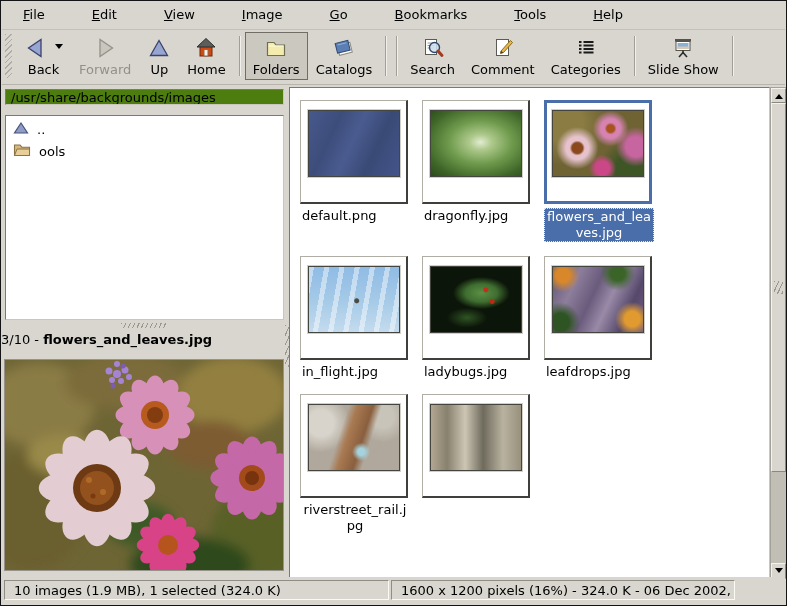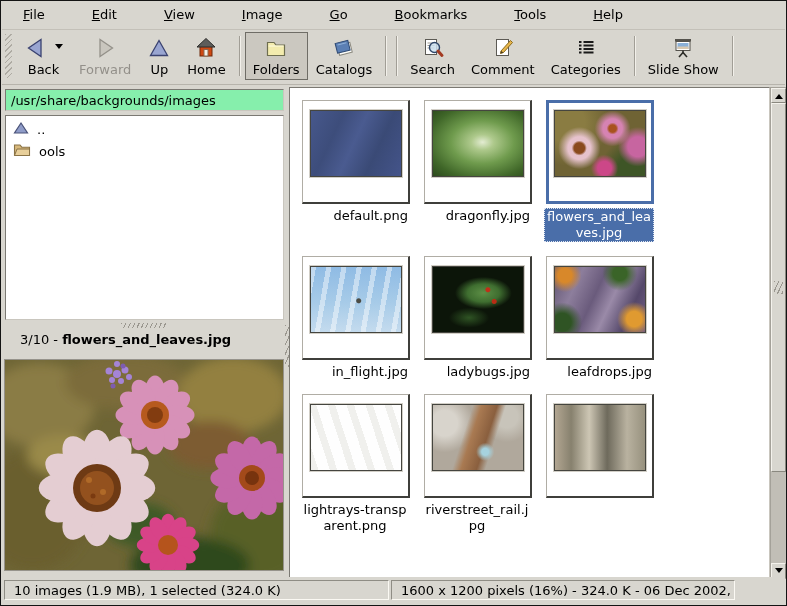--- a/index.html
+++ b/index.html
@@ -18,34 +18,34 @@
   .tb-btn { display:flex; flex-direction:column; align-items:center; justify-content:flex-end; height:48px; padding:3px 7px 2px 7px; border:1px solid rgba(0,0,0,0); gap:3px; }
   .tb-btn .icon-slot { height:25px; display:flex; align-items:center; }
   .tb-label { line-height:14px; white-space:nowrap; }
   .tb-btn.disabled .tb-label { color:#93908a; }
   .tb-btn.pressed { background:#cbc8c0; border:1px solid #6f6d66; }
   .tb-sep { width:1px; height:40px; margin:0 5px; background:#a19e96; box-shadow:1px 0 0 #f2f0ea; }
   .ico-row { display:flex; align-items:flex-end; }
   .drop-arrow { width:0; height:0; border:4px solid rgba(0,0,0,0); border-top:5px solid #000; margin:0 0 7px 7px; }
 
   
-  .location-entry { position:absolute; left:4px; top:88px; width:279px; height:22px; background:#86efac; border:1px solid #7b7973; border-bottom-color:#c9c6be; border-right-color:#c9c6be; padding:2px 5px; font-family:inherit; font-size:13px; }
+  .location-entry { position:absolute; left:4px; top:88px; width:279px; height:16px; background:#4d7c0f; border:1px solid #7b7973; border-bottom-color:#c9c6be; border-right-color:#c9c6be; padding:2px 5px; font-family:inherit; font-size:13px; }
   .tree-panel { position:absolute; left:4px; top:114px; width:279px; height:205px; background:#fff; border:1px solid #7b7973; border-bottom-color:#c9c6be; border-right-color:#c9c6be; padding-top:3px; }
   .tree-row { display:flex; align-items:center; gap:8px; padding:2px 4px 2px 7px; }
   .h-splitter { position:absolute; left:2px; top:320px; width:282px; height:8px; }
   .h-splitter .grip { margin:2px auto 0 auto; width:46px; height:5px; background:repeating-linear-gradient(115deg,#9a978f 0 1px,rgba(0,0,0,0) 1px 4px); }
   .v-splitter { position:absolute; left:283px; top:86px; width:6px; height:492px; }
   .v-splitter .grip { margin:238px auto 0 auto; width:5px; height:42px; background:repeating-linear-gradient(115deg,#9a978f 0 1px,rgba(0,0,0,0) 1px 4px); }
-  .preview-status { position:absolute; left:19px; top:331px; white-space:pre; }
+  .preview-status { position:absolute; left:0; top:331px; white-space:pre; }
   .preview-frame { position:absolute; left:3px; top:358px; width:280px; height:212px; border:1px solid #96938b; background:#6e6535; }
 
   
   .thumb-pane { position:absolute; left:288px; top:86px; width:481px; height:492px; background:#fff; border:1px solid #7b7973; border-bottom-color:#c9c6be; border-right-color:#c9c6be; overflow:hidden; }
   .thumb-grid { display:flex; flex-wrap:wrap; align-items:flex-start; padding:12px 0 0 10px; }
-  .thumb-item { width:110px; margin:0 12px 14px 0; display:flex; flex-direction:column; align-items:flex-end; }
+  .thumb-item { width:110px; margin:0 12px 14px 0; display:flex; flex-direction:column; align-items:flex-start; }
   .thumb-card { width:108px; height:104px; background:#fff; border:1px solid #b0ada5; border-right:2px solid #3f3f3b; border-bottom:2px solid #3f3f3b; display:flex; justify-content:center; align-items:flex-start; padding-top:9px; }
   .thumb-item.selected .thumb-card { border:3px solid #4a6ea9; padding-top:7px; }
   .thumb-img { width:92px; height:67px; border:1px solid #45453f; outline:1px solid #d2cfc7; }
   .thumb-label { margin-top:4px; line-height:16px; text-align:center; max-width:110px; word-break:break-all; padding:0 2px; }
   .thumb-item.selected .thumb-label { background:#4a6ea9; color:#fff; border:1px dotted #dfe6f2; }
 
   .art-0 { background:linear-gradient(115deg,#47588c 0%,#3d4d7b 28%,#4a5b90 48%,#3a4a76 70%,#44548a 100%); }
   .art-1 { background:radial-gradient(ellipse at 55% 48%,#e3ecd2 0%,#aec98c 16%,#6f9b4d 45%,#3f6628 78%,#2c4a1c 100%); }
   .art-2 { background:
     radial-gradient(circle at 27% 57%,#8a4a1e 0 7%,rgba(138,74,30,0) 10%),
@@ -376,26 +376,20 @@
         <div class="thumb-label">ladybugs.jpg</div>
       </div>
       <div class="thumb-item">
         <div class="thumb-card">
             <div class="thumb-img art-5"></div>
           </div>
         <div class="thumb-label">leafdrops.jpg</div>
       </div>
       <div class="thumb-item">
         <div class="thumb-card">
-            <div class="thumb-img art-6"></div>
-          </div>
-        <div class="thumb-label">lightrays-transparent.png</div>
-      </div>
-      <div class="thumb-item">
-        <div class="thumb-card">
             <div class="thumb-img art-8"></div>
           </div>
         <div class="thumb-label">riverstreet_rail.jpg</div>
       </div>
       <div class="thumb-item">
         <div class="thumb-card">
             <div class="thumb-img art-9"></div>
           </div>
         <div class="thumb-label"></div>
       </div>

